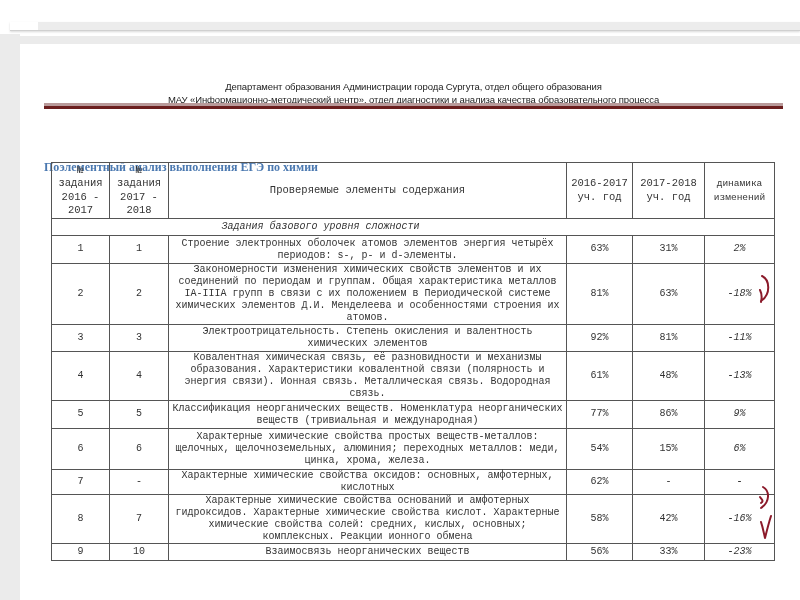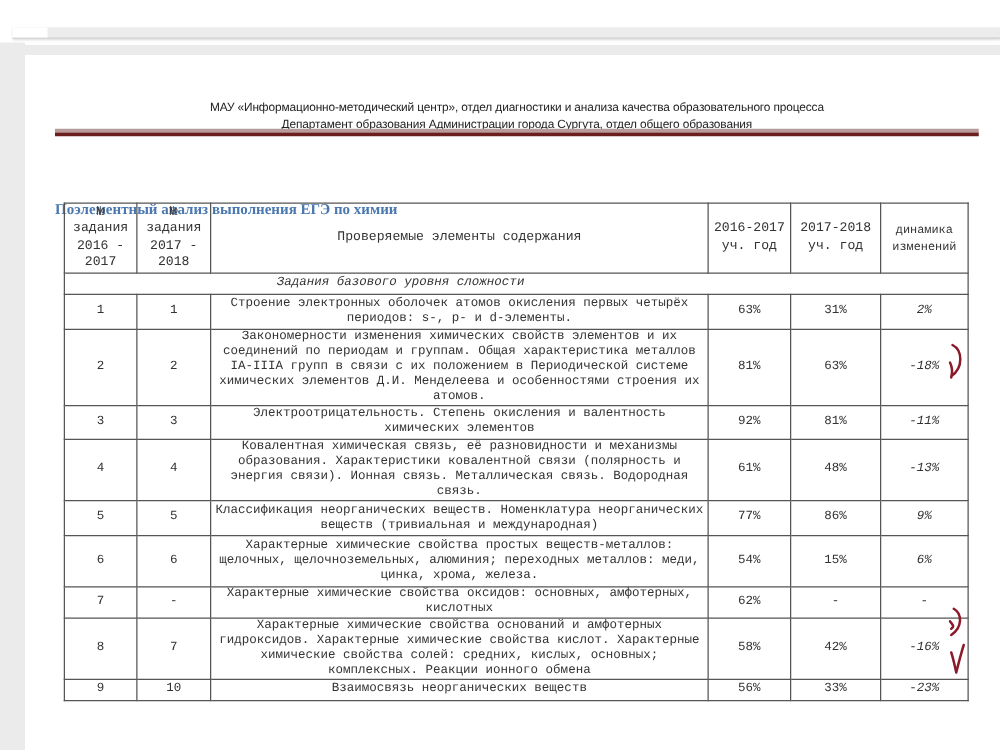--- a/index.html
+++ b/index.html
@@ -40,22 +40,22 @@
 
 <div class="top-gray"></div>
 <div class="toolbar-strip">
     <div class="tab-white"></div>
   </div>
 <div class="left-gutter"></div>
 <div class="page-band"></div>
 <div class="page"></div>
 
 <div class="header-org">
+  <div>Департамент образования Администрации города Сургута, отдел общего образования</div>
   <div>МАУ «Информационно-методический центр», отдел диагностики и анализа качества образовательного процесса</div>
-  <div>Департамент образования Администрации города Сургута, отдел общего образования</div>
 </div>
 <div class="rule">
   <div class="light"></div>
     <div class="dark"></div>
 </div>
 
 <div class="doc-title">Поэлементный анализ выполнения ЕГЭ по химии</div>
 
 <table class="analysis">
   <colgroup>
@@ -74,21 +74,21 @@
     <th>2016-2017 уч. год</th>
     <th>2017-2018 уч. год</th>
     <th class="small">динамика изменений</th>
   </tr>
   <tr style="height:17px">
     <td colspan="6" class="section">Задания базового уровня сложности</td>
   </tr>
   <tr style="height:28px">
     <td>1</td>
     <td>1</td>
-    <td class="desc">Строение электронных оболочек атомов окисления первых четырёх периодов: s-, p- и d-элементы.</td>
+    <td class="desc">Строение электронных оболочек атомов элементов энергия четырёх периодов: s-, p- и d-элементы.</td>
     <td>63%</td>
     <td>31%</td>
     <td class="dyn">2%</td>
   </tr>
   <tr style="height:55px">
     <td>2</td>
     <td>2</td>
     <td class="desc">Закономерности изменения химических свойств элементов и их соединений по периодам и группам. Общая характеристика металлов IA-IIIA групп в связи с их положением в Периодической системе химических элементов Д.И. Менделеева и особенностями строения их атомов.</td>
     <td>81%</td>
     <td>63%</td>

